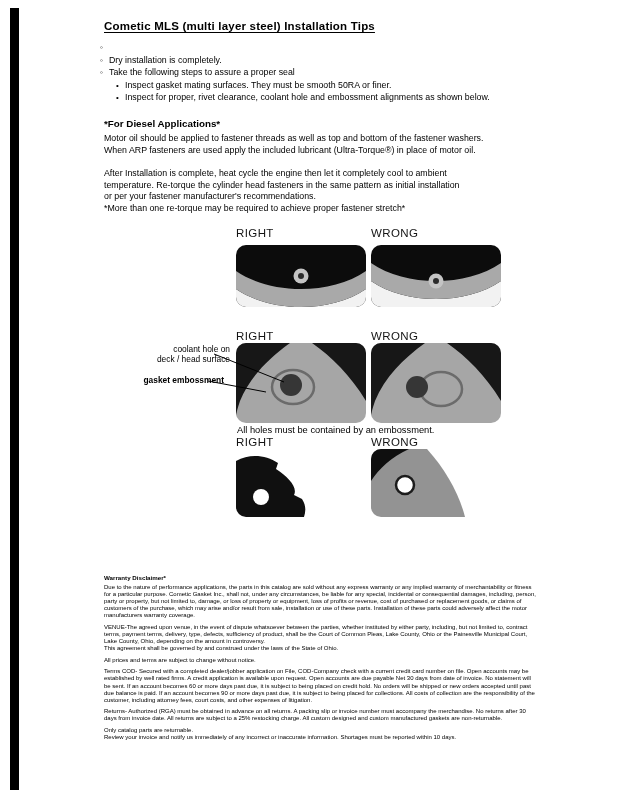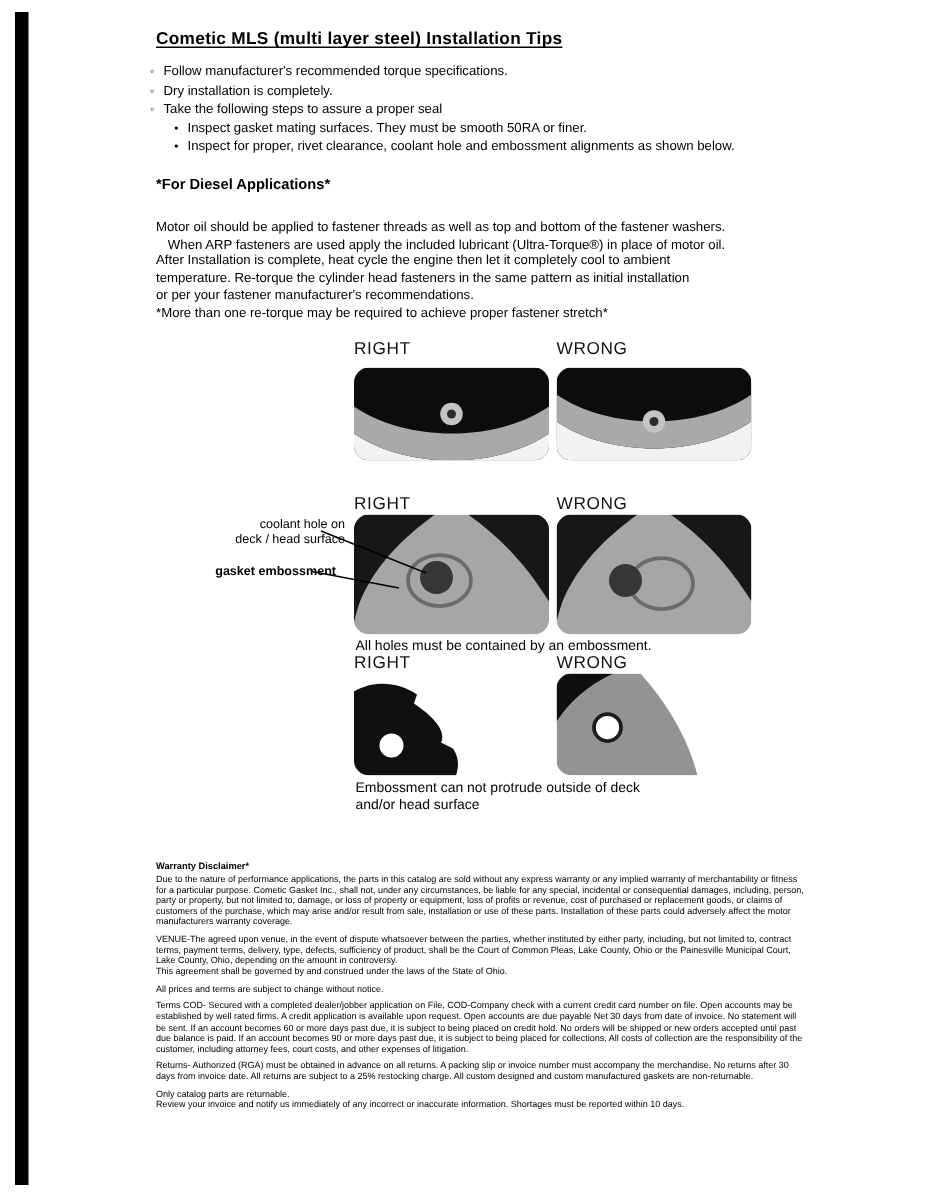--- a/index.html
+++ b/index.html
@@ -11,21 +11,21 @@
   .title { position:absolute; left:104px; top:20px; font-size:11.5px; font-weight:bold;
            text-decoration:underline; text-underline-offset:2px; letter-spacing:0.2px; }
 
   .tips { position:absolute; left:98px; top:43px; font-size:8.8px; }
   .tip { display:flex; gap:4px; margin-bottom:3px; line-height:9.6px; }
   .tip .mk { flex:0 0 auto; width:7px; text-align:center; font-size:8px; }
   .tip.sub { margin-left:16px; }
 
   .h-diesel { position:absolute; left:104px; top:118px; font-size:9.8px; font-weight:bold; }
   .para { position:absolute; left:104px; font-size:8.8px; line-height:11.6px; white-space:pre-line; }
-  .p1 { top:146px;text-align:right; } .p2 { top:168px; }
+  .p1 { top:133px; } .p2 { top:168px; }
   .note { position:absolute; left:104px; top:203px; font-size:8.8px; }
 
   .hdr { position:absolute; width:130px; text-align:left; font-size:11.5px; letter-spacing:0.4px; color:#141414; }
   .col1 { left:236px; } .col2 { left:371px; }
   .r1h { top:227px; } .r2h { top:330px; } .r3h { top:436px; }
 
   .img { position:absolute; width:130px; border-radius:10px; overflow:hidden; line-height:0; }
   .r1i { top:245px; height:62px; }
   .r2i { top:343px; height:80px; }
   .r3i { top:449px; height:68px; }
@@ -49,21 +49,20 @@
 
 <div class="page">
 
   <div class="binding"></div>
 
   <h1 class="title">Cometic MLS (multi layer steel) Installation Tips</h1>
 
   <div class="tips">
     <div class="tip">
       <span class="mk">◦</span>
-      <span>Follow manufacturer's recommended torque specifications.</span>
     </div>
     <div class="tip">
       <span class="mk">◦</span>
       <span>Dry installation is completely.</span>
     </div>
     <div class="tip">
       <span class="mk">◦</span>
       <span>Take the following steps to assure a proper seal</span>
     </div>
     <div class="tip sub">
@@ -150,22 +149,20 @@
     </svg>
   </div>
   <div class="img col2 r3i">
     <svg viewBox="0 0 130 68" width="130" height="68">
       <rect width="130" height="68" fill="#ffffff"></rect>
       <path d="M0,0 L56,0 C74,20 88,44 94,68 L0,68 Z" fill="#939393"></path>
       <path d="M0,0 L38,0 C20,8 8,20 0,32 Z" fill="#0f0f0f"></path>
       <circle cx="34" cy="36" r="9" fill="#ffffff" stroke="#1c1c1c" stroke-width="2.5"></circle>
     </svg>
   </div>
-  <div class="cap c3">Embossment can not protrude outside of deck
-and/or head surface</div>
 
   <div class="disc">
     <div class="dh">Warranty Disclaimer*</div>
     <p>Due to the nature of performance applications, the parts in this catalog are sold without any express warranty or any implied warranty of merchantability or fitness for a particular purpose.  Cometic Gasket Inc., shall not, under any circumstances, be liable for any special, incidental or consequential damages, including, person, party or property, but not limited to, damage, or loss of property or equipment, loss of profits or revenue, cost of purchased or replacement goods, or claims of customers of the purchase, which may arise and/or result from sale, installation or use of these parts.  Installation of these parts could adversely affect the motor manufacturers warranty coverage.</p>
     <p>VENUE-The agreed upon venue, in the event of dispute whatsoever between the parties, whether instituted by either party, including, but not limited to, contract terms, payment terms, delivery, type, defects, sufficiency of product, shall be the Court of Common Pleas, Lake County, Ohio or the Painesville Municipal Court, Lake County, Ohio, depending on the amount in controversy.
 This agreement shall be governed by and construed under the laws of the State of Ohio.</p>
     <p>All prices and terms are subject to change without notice.</p>
     <p>Terms COD- Secured with a completed dealer/jobber application on File, COD-Company check with a current credit card number on file.  Open accounts may be established by well rated firms.  A credit application is available upon request.  Open accounts are due payable Net 30 days from date of invoice.  No statement will be sent.  If an account becomes 60 or more days past due, it is subject to being placed on credit hold.  No orders will be shipped or new orders accepted until past due balance is paid.  If an account becomes 90 or more days past due, it is subject to being placed for collections.  All costs of collection are the responsibility of the customer, including attorney fees, court costs, and other expenses of litigation.</p>
     <p>Returns- Authorized (RGA) must be obtained in advance on all returns.  A packing slip or invoice number must accompany the merchandise.  No returns after 30 days from invoice date.  All returns are subject to a 25% restocking charge.  All custom designed and custom manufactured gaskets are non-returnable.</p>
     <p>Only catalog parts are returnable.

